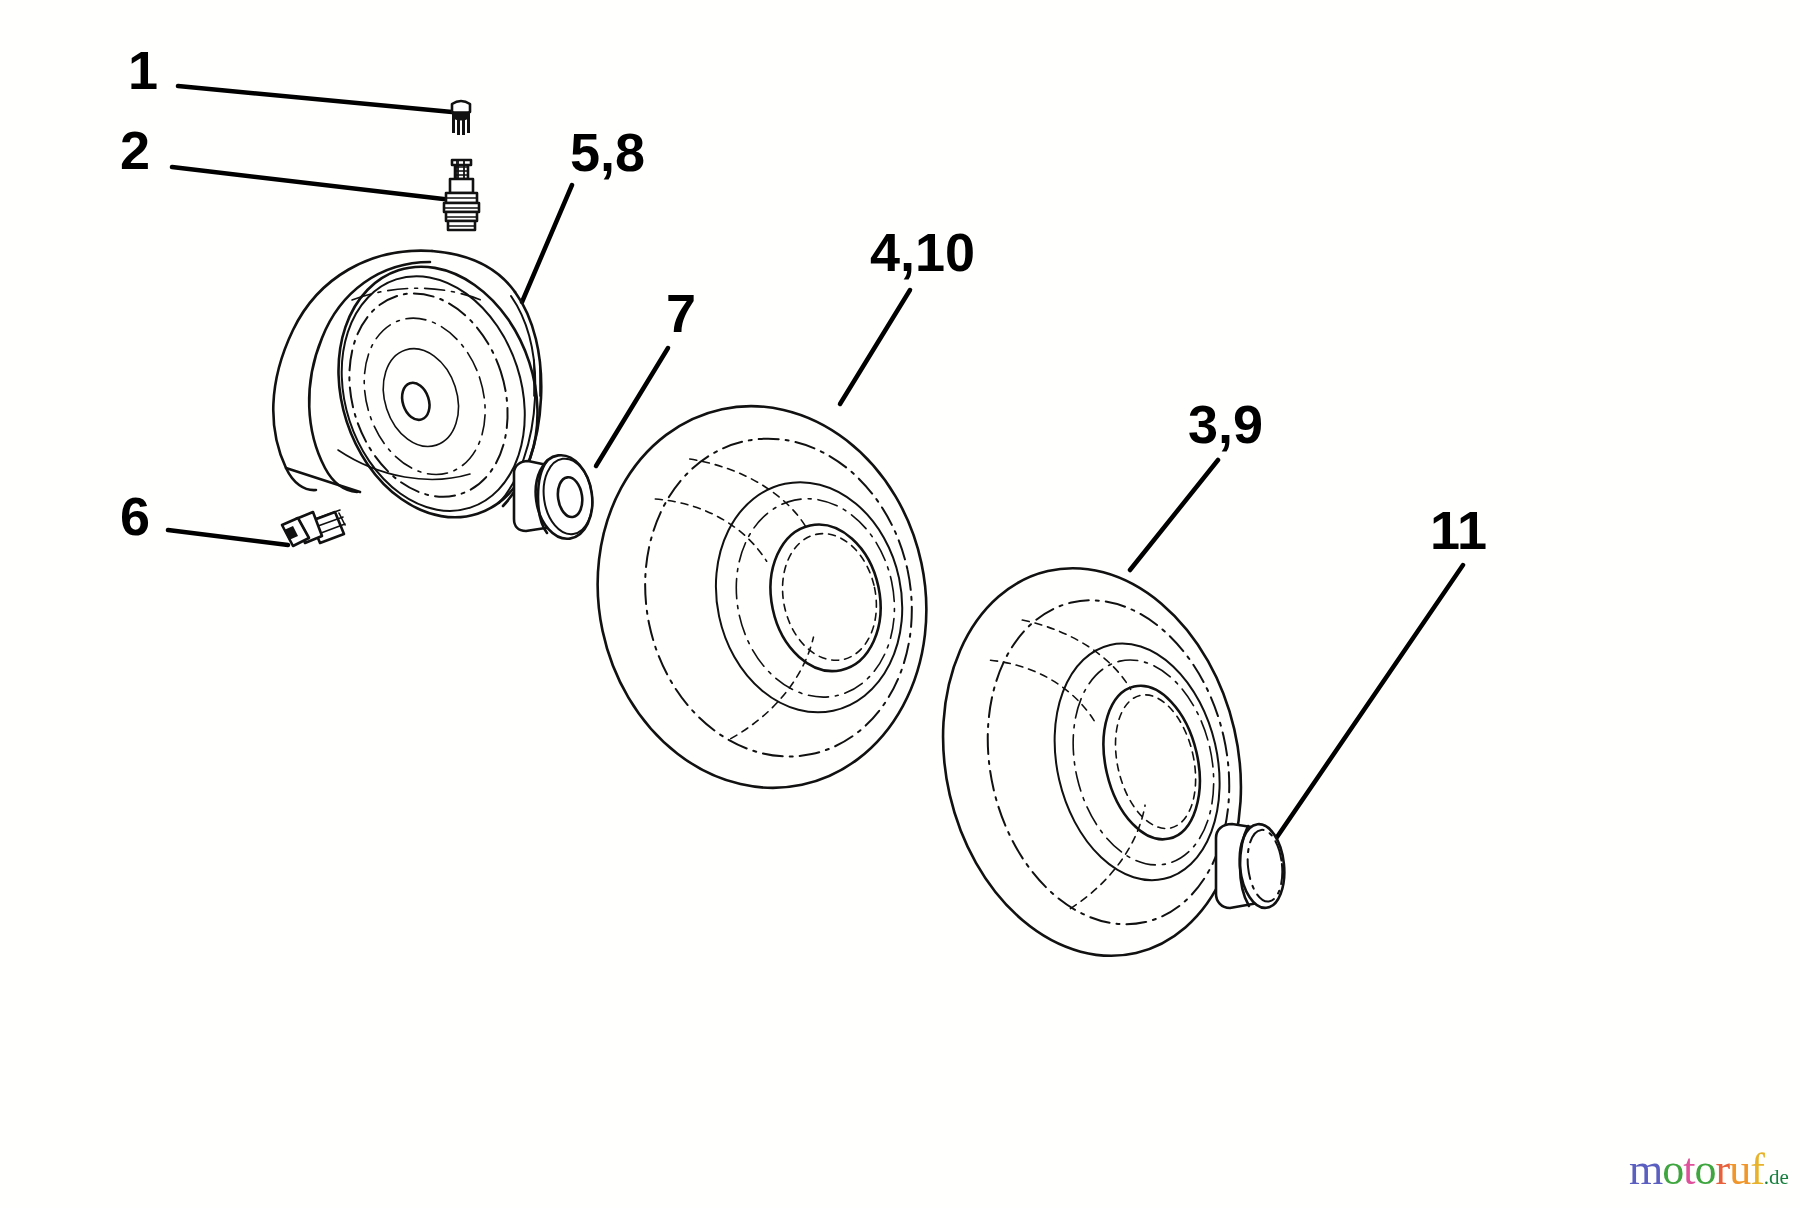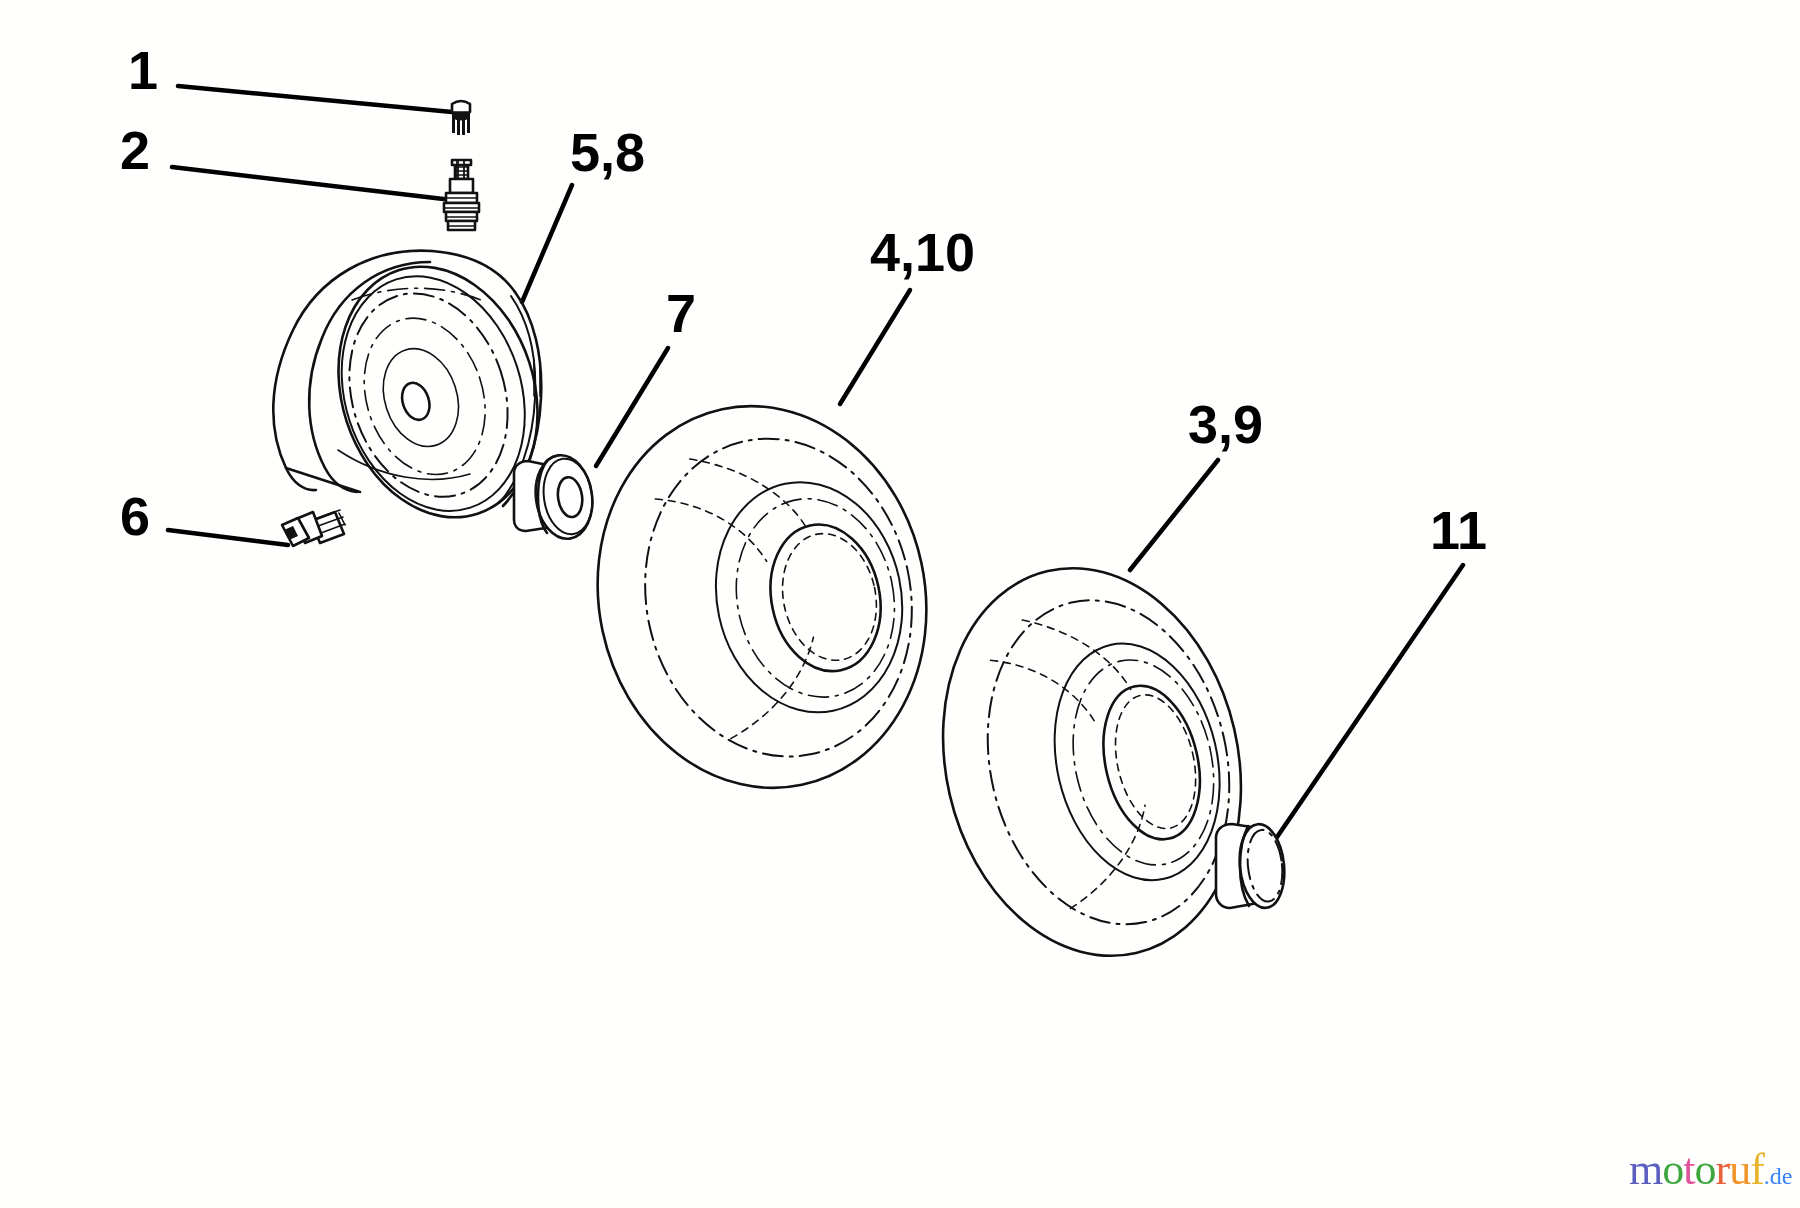--- a/index.html
+++ b/index.html
@@ -86,22 +86,22 @@
     user-select: none;
   }
   #watermark .l1 { color: #5b5fc0; }
   #watermark .l2 { color: #3fa63f; }
   #watermark .l3 { color: #e0519b; }
   #watermark .l4 { color: #3fa63f; }
   #watermark .l5 { color: #e8613a; }
   #watermark .l6 { color: #f0962a; }
   #watermark .l7 { color: #e8b32a; }
   #watermark .tld {
-    color: #3b82f6;
-    font-size: 24px;
+    color: #15803d;
+    font-size: 21px;
     letter-spacing: 0;
   }
 </style>
 </head>
 <body>
 
 <div id="stage">
 
   <svg id="diagram" viewBox="0 0 1800 1208" xmlns="http://www.w3.org/2000/svg">
 

